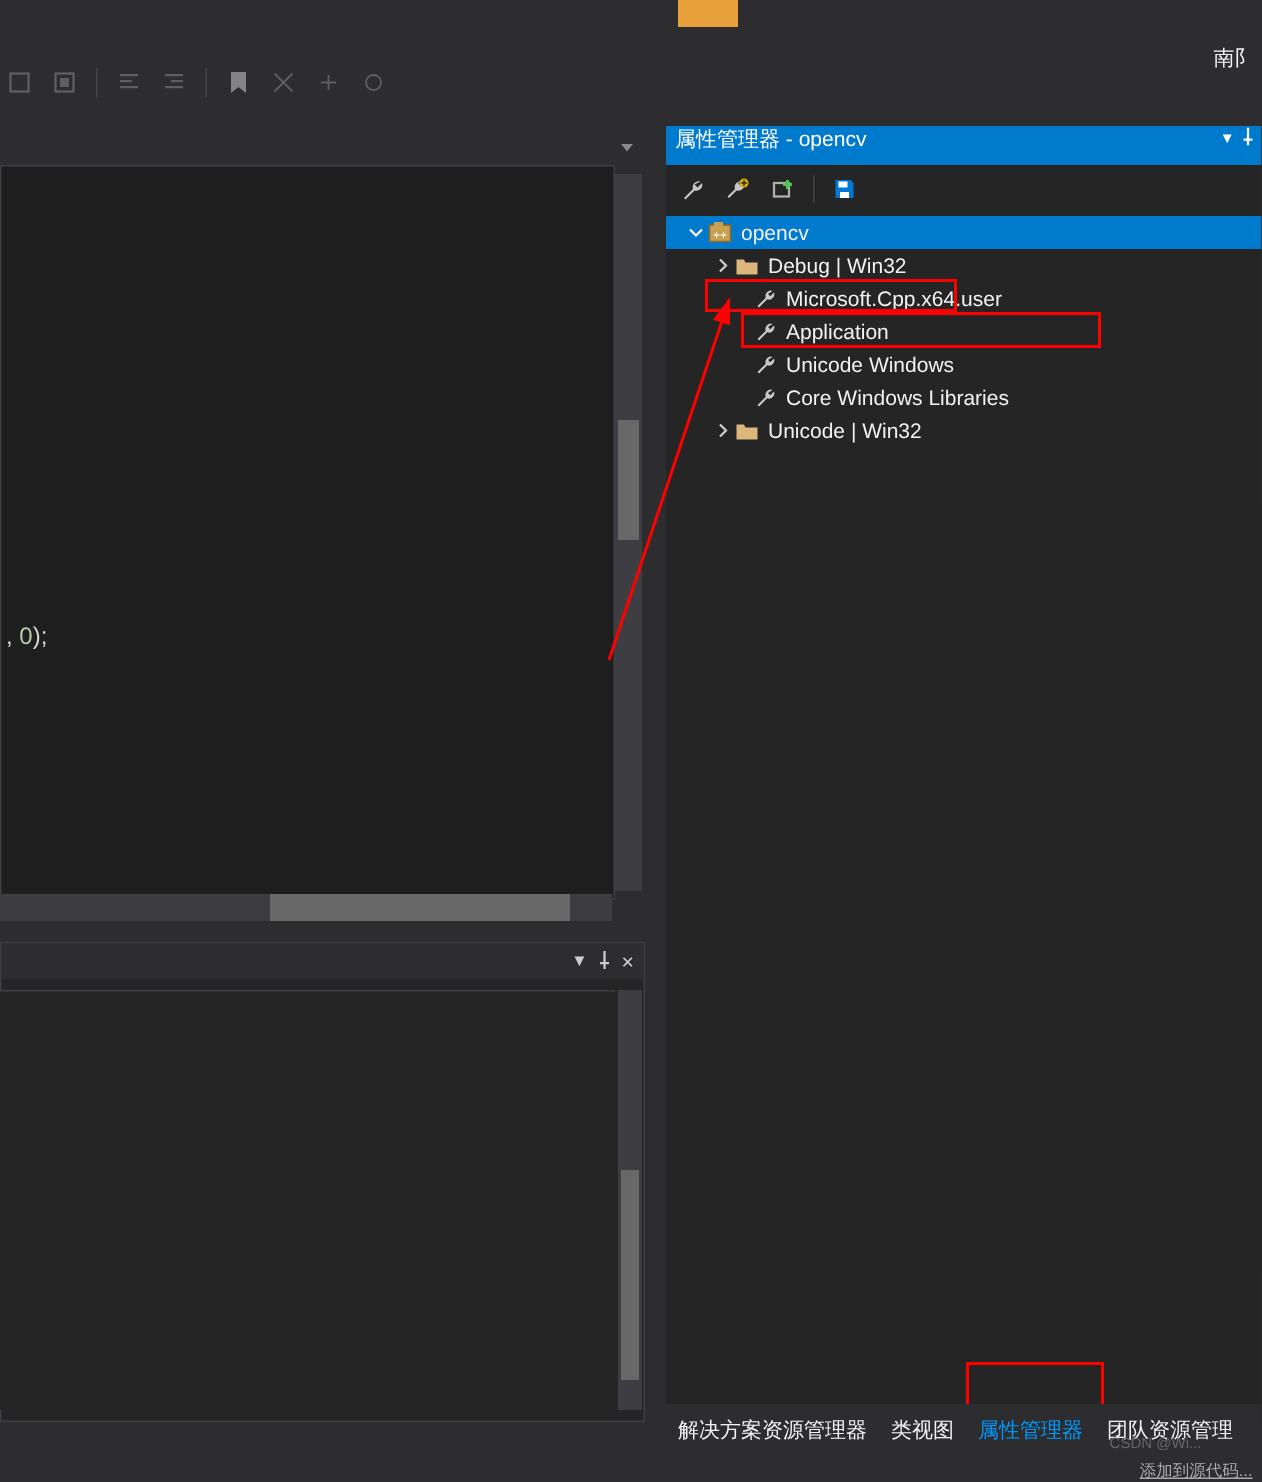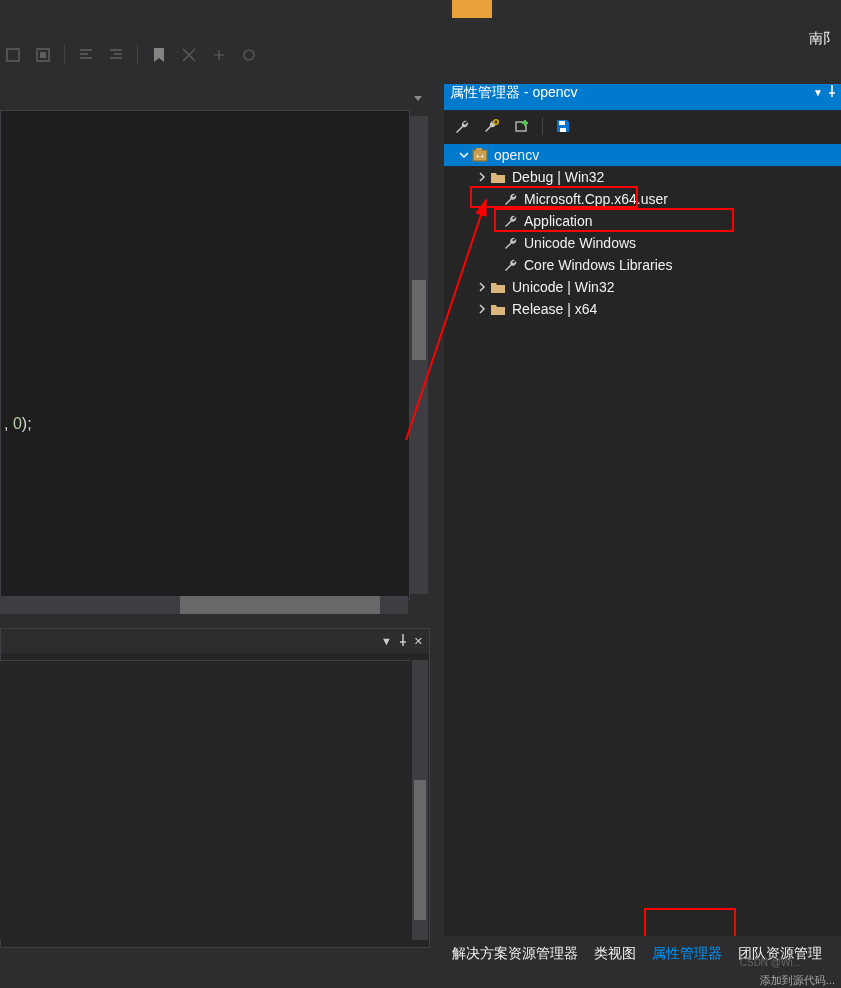--- a/index.html
+++ b/index.html
@@ -53,21 +53,21 @@
   .red-box { position: absolute; border: 2px solid #ff0000; pointer-events: none; }
 
   
   .tabstrip { position: absolute; bottom: 16px; left: 444px; right: 0; height: 36px; display: flex; align-items: center; background: #2d2d30; }
   .tab { padding: 6px 8px; font-size: 14px; color: #f1f1f1; cursor: pointer; }
   .tab.active { color: #0097fb; }
 
   .arrow-svg { position: absolute; top: 190px; left: 256px; pointer-events: none; }
 
   .watermark { position: absolute; bottom: 20px; right: 40px; font-size: 10px; color: #666; text-align: center; }
-  .bottom-cut { position: absolute; bottom: 0; right: 6px; font-size: 11px; color: #aaa; }
+  .bottom-cut { position: absolute; bottom: 0; right: 6px; font-size: 11px; color: #aaa; text-decoration: underline; }
 </style>
 </head>
 <body>
 
 <div class="topbar">
   <div class="orange-block"></div>
 </div>
 <div class="top-right-text">南阝</div>
 
 <div class="toolbar-row">
@@ -243,31 +243,20 @@
       <span class="exp">
           <svg viewBox="0 0 10 10">
             <path d="M3 1l4 4-4 4" stroke="#ccc" fill="none" stroke-width="1.5"></path>
           </svg>
         </span>
       <span class="folder-icon"><svg width="16" height="14">
             <path d="M1 3h5l1 2h8v8H1z" fill="#dcb67a"></path>
           </svg></span>
       <span>Unicode | Win32</span>
     </div>
-    <div class="tree-row indent-2">
-      <span class="exp">
-          <svg viewBox="0 0 10 10">
-            <path d="M3 1l4 4-4 4" stroke="#ccc" fill="none" stroke-width="1.5"></path>
-          </svg>
-        </span>
-      <span class="folder-icon"><svg width="16" height="14">
-            <path d="M1 3h5l1 2h8v8H1z" fill="#dcb67a"></path>
-          </svg></span>
-      <span>Release | x64</span>
-    </div>
   </div>
 </div>
 
 <div class="red-box" style="top:186px;left:470px;width:168px;height:22px"></div>
 <div class="red-box" style="top:208px;left:494px;width:240px;height:24px"></div>
 <div class="red-box" style="top:908px;left:644px;width:92px;height:52px"></div>
 
 <svg class="arrow-svg" width="260" height="260">
   <defs>
       <marker id="ah" markerWidth="10" markerHeight="10" refX="8" refY="3" orient="auto">

